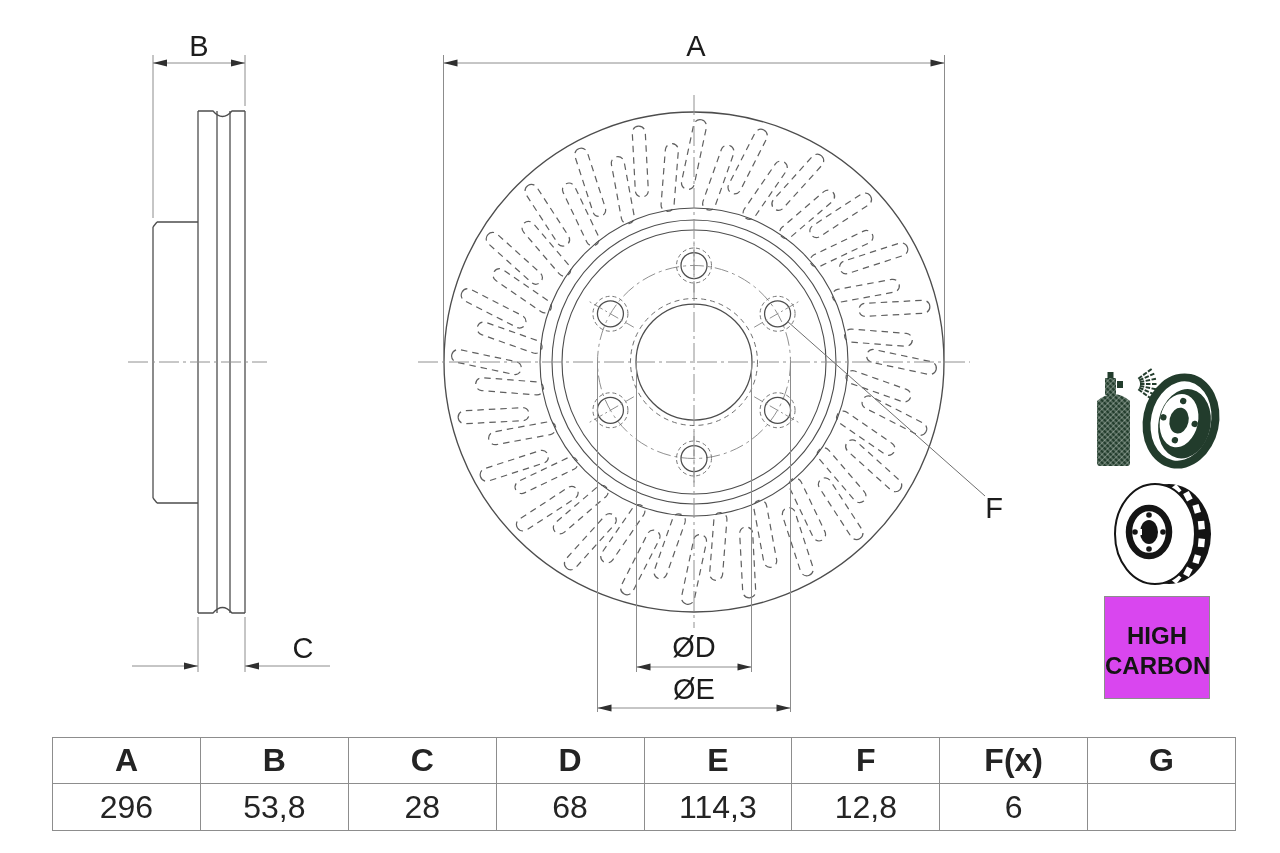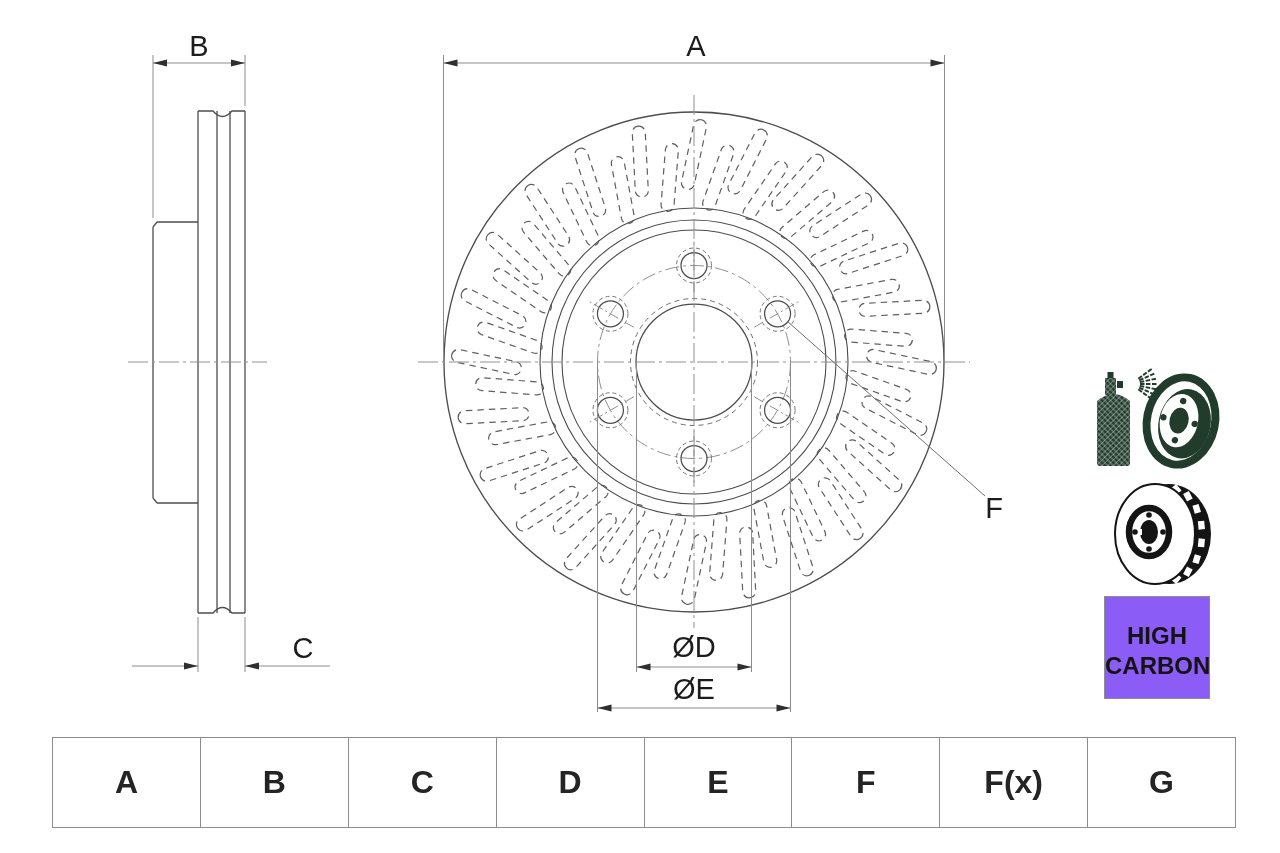--- a/index.html
+++ b/index.html
@@ -2,21 +2,21 @@
 <html><head>
 <meta charset="utf-8">
 <style>
   html,body{margin:0;padding:0;background:#fff;}
   #stage{position:relative;width:1280px;height:853px;background:#ffffff;overflow:hidden;
          font-family:"Liberation Sans",sans-serif;}
   #drawing{position:absolute;left:0;top:0;}
   .dimtext{font-family:"Liberation Sans",sans-serif;font-size:29px;fill:#1c1c1c;}
   
   #hc-box{position:absolute;left:1104px;top:596px;width:106px;height:103px;
-          border:1.5px solid #8d8d8d;background:#8b5cf6;text-align:center;
+          border:1.5px solid #8d8d8d;background:#d946ef;text-align:center;
           padding-top:24px;box-sizing:border-box;}
   #hc-box div{font-weight:bold;font-size:24px;line-height:30px;color:#141414;}
   
   #spec{position:absolute;left:52px;top:737px;width:1184px;height:91px;
         border-collapse:collapse;table-layout:fixed;}
   #spec th,#spec td{border:1.4px solid #8d8d8d;text-align:center;vertical-align:middle;
         font-family:"Liberation Sans",sans-serif;color:#242424;padding:0;}
   #spec th{font-size:32px;font-weight:bold;height:45px;}
   #spec td{font-size:32px;font-weight:normal;height:46px;}
 </style>
@@ -255,15 +255,25 @@
         <tr>
       <th>A</th>
       <th>B</th>
       <th>C</th>
       <th>D</th>
       <th>E</th>
       <th>F</th>
       <th>F(x)</th>
       <th>G</th>
     </tr>
+    <tr>
+      <td>296</td>
+      <td>53,8</td>
+      <td>28</td>
+      <td>68</td>
+      <td>114,3</td>
+      <td>12,8</td>
+      <td>6</td>
+      <td></td>
+    </tr>
   </tbody>
     </table>
 </div>
 
 </body></html>

